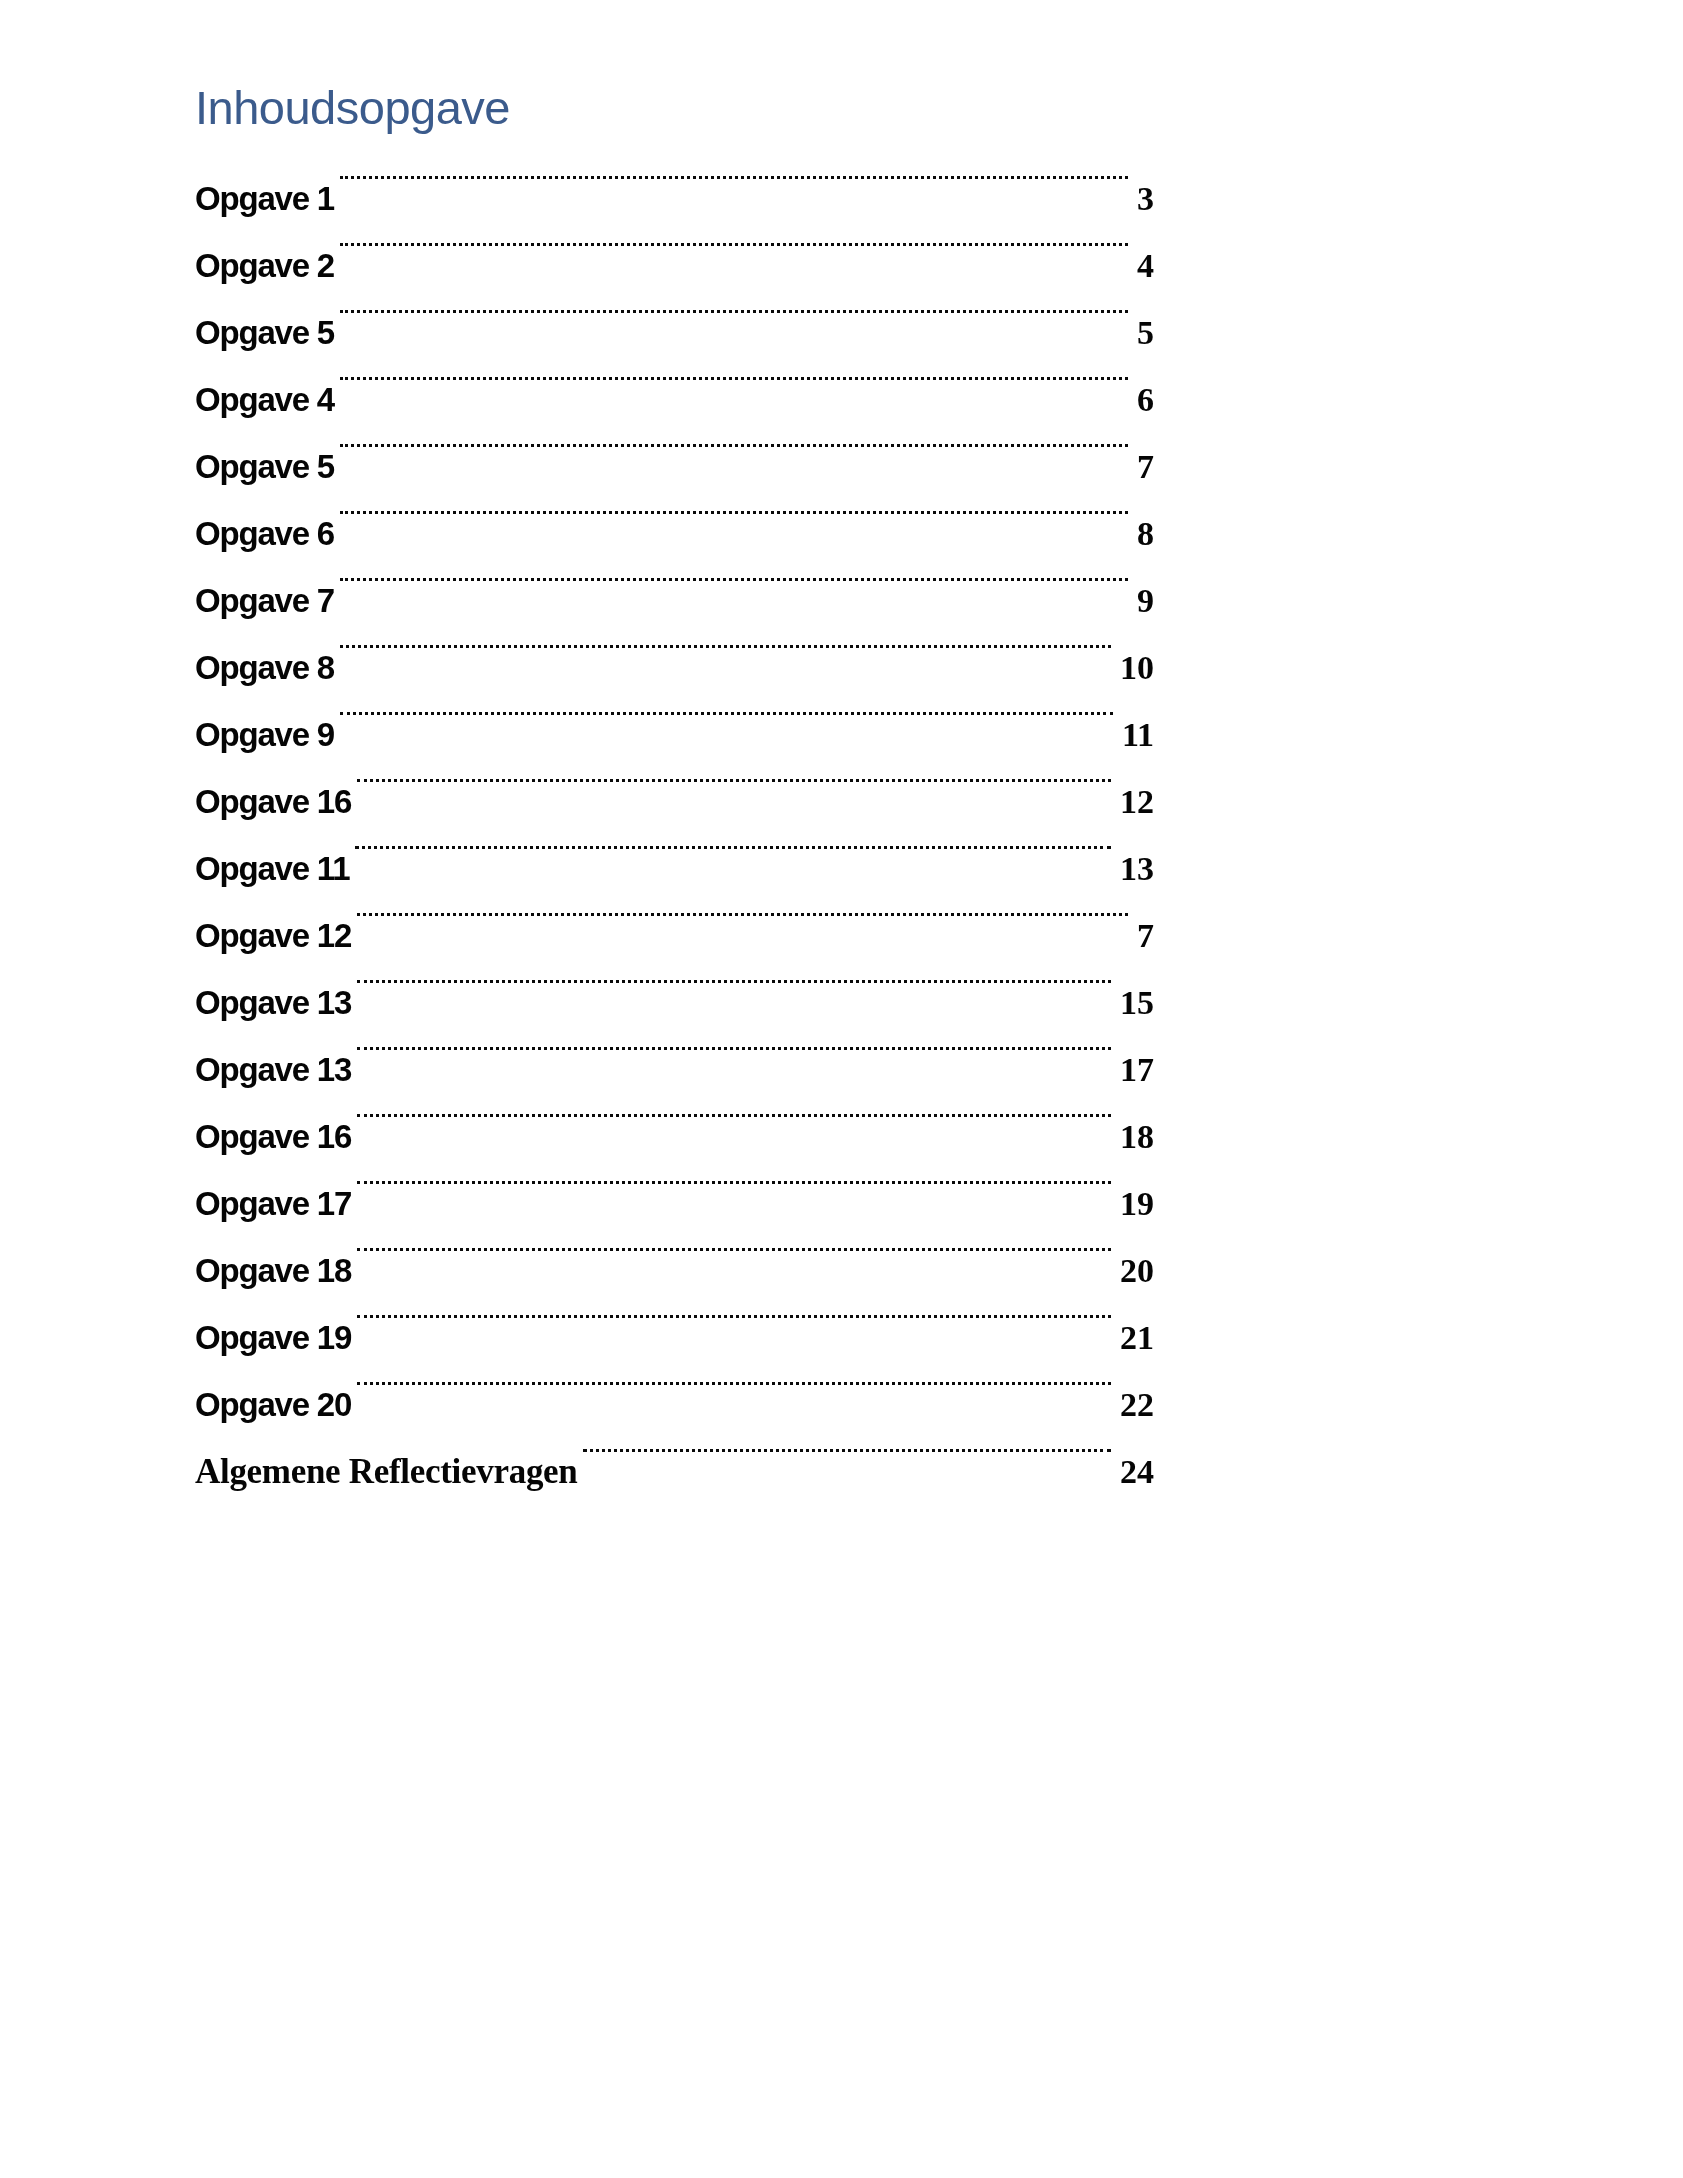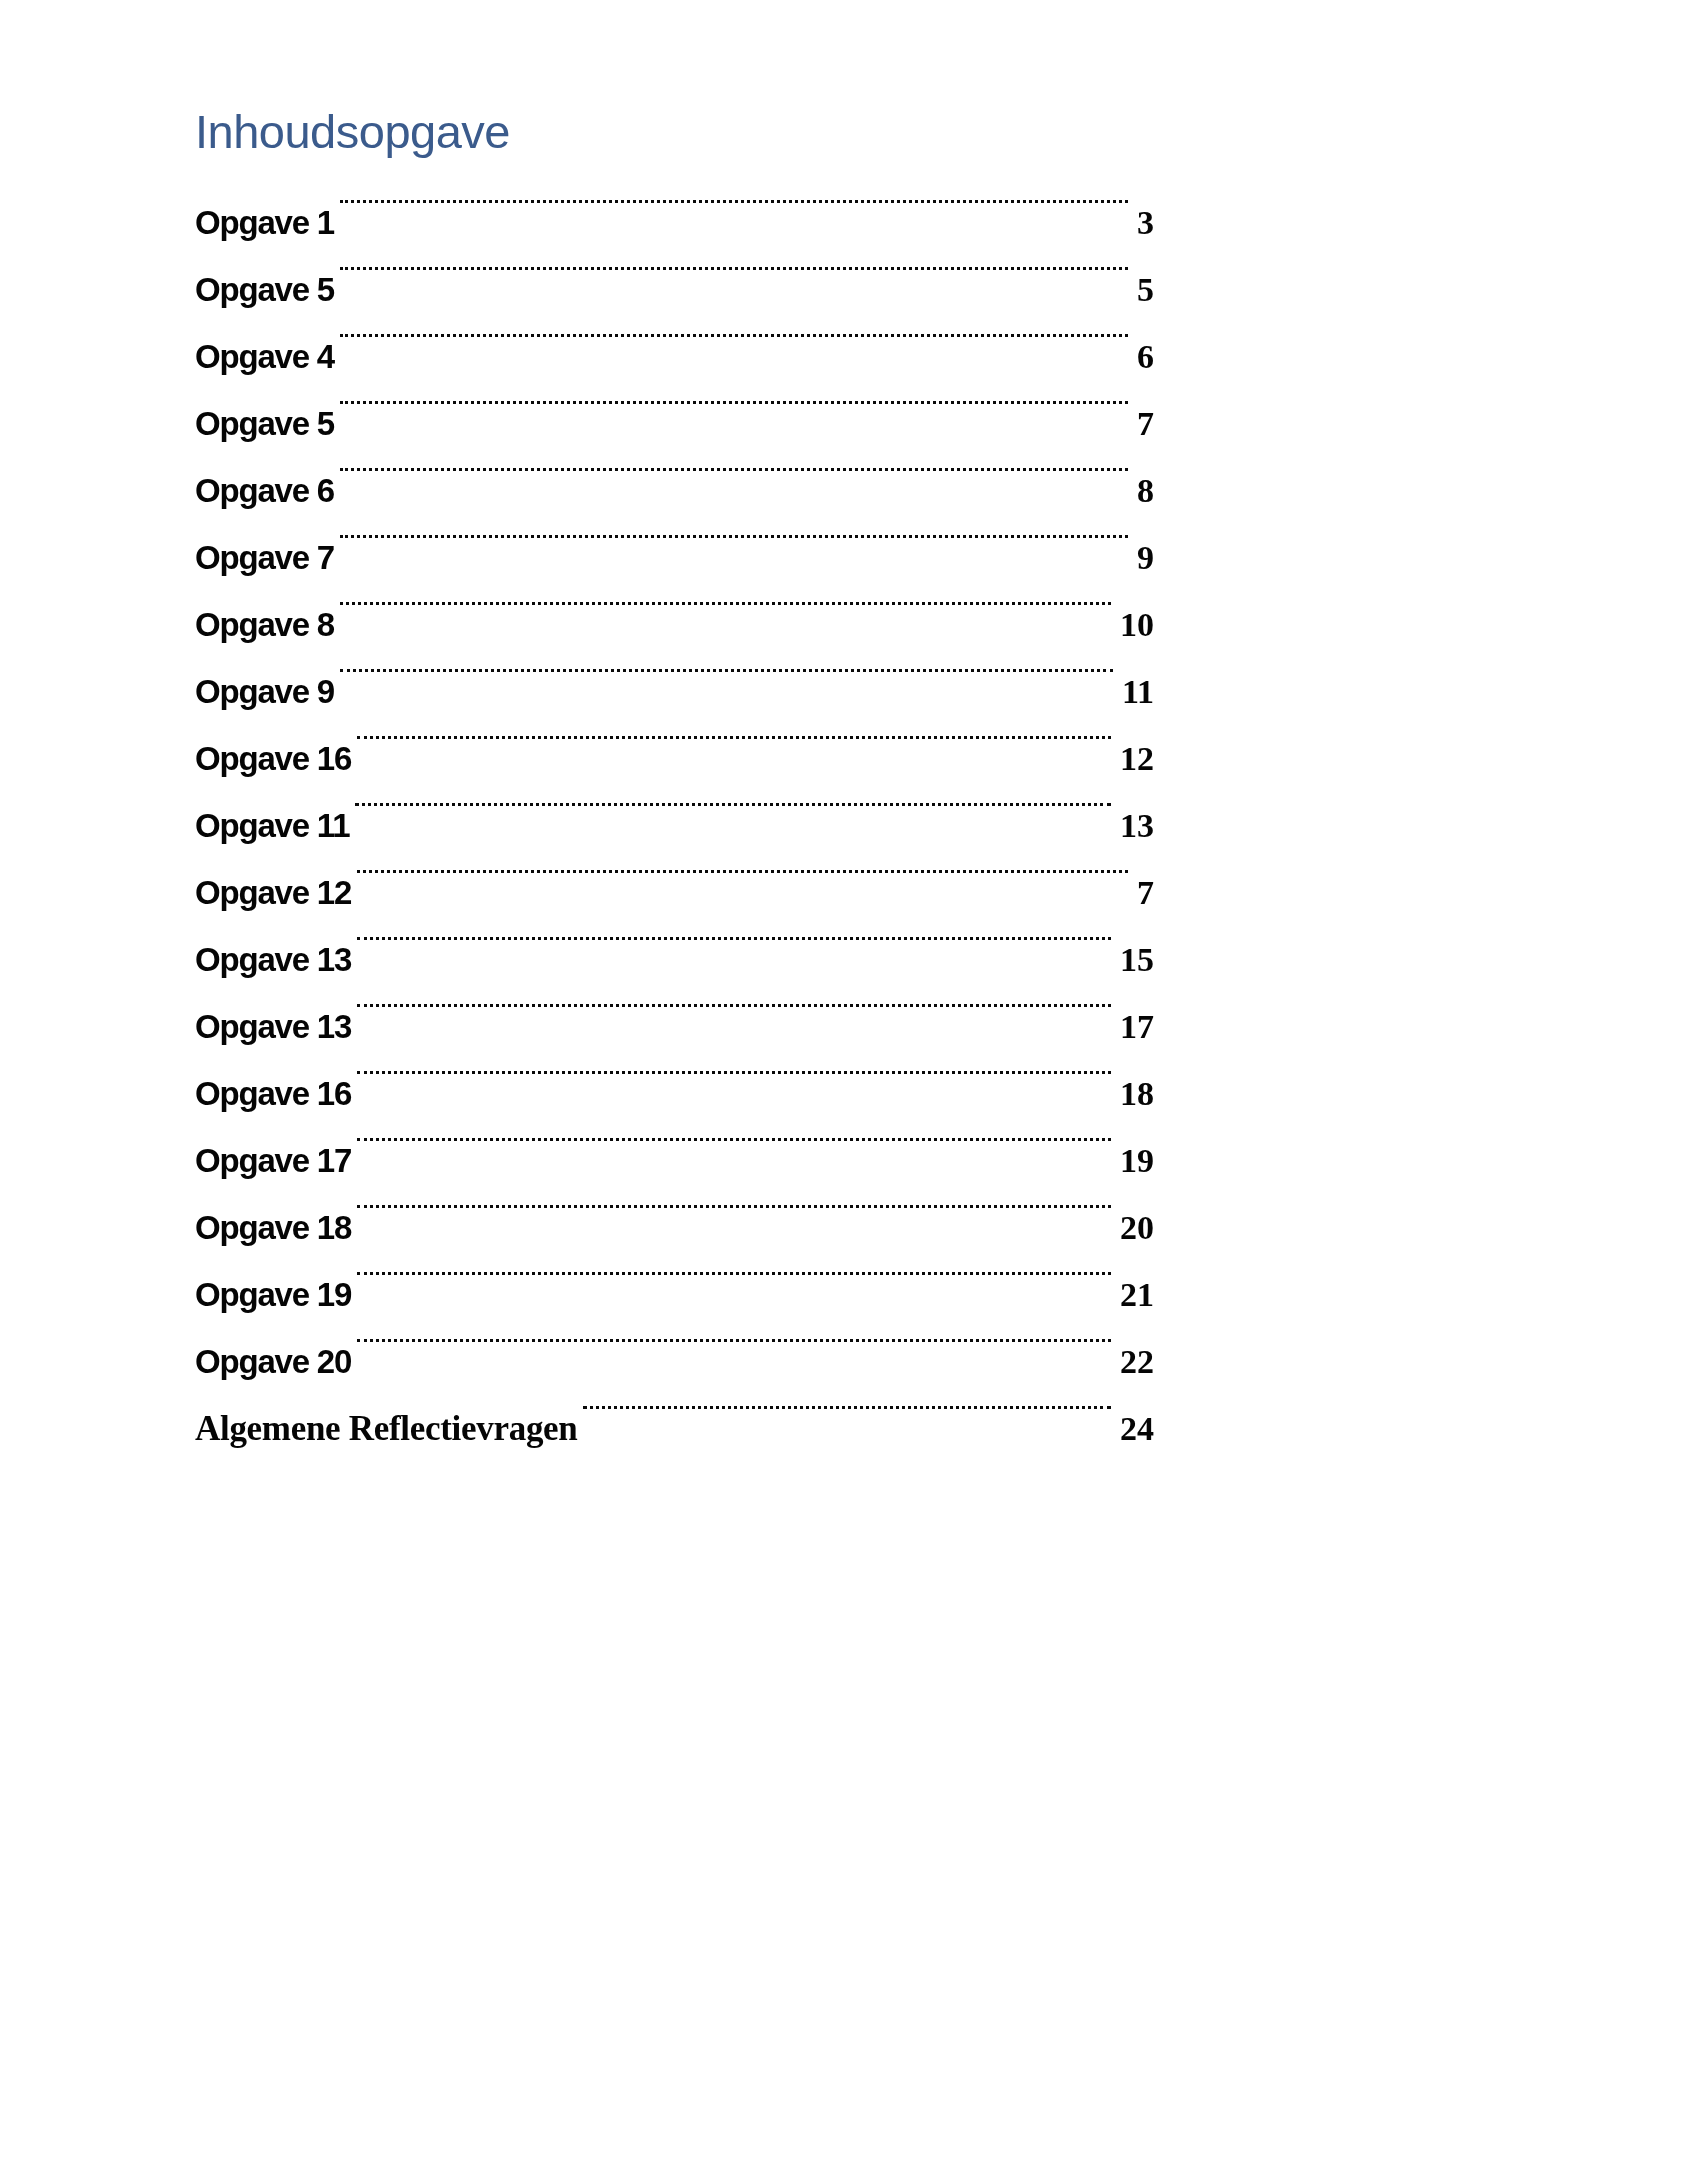--- a/index.html
+++ b/index.html
@@ -10,21 +10,21 @@
   body {
     width: 1683px;
     height: 2178px;
     position: relative;
     overflow: hidden;
   }
   .page {
     box-sizing: border-box;
     width: 1350px;
     height: 2178px;
-    padding: 107px 196px 0 195px;
+    padding: 83px 196px 0 195px;
     background: #ffffff;
   }
   .doc-title {
     margin: 0;
     font-family: "Liberation Sans", sans-serif;
     font-weight: 400;
     font-size: 47px;
     line-height: 1.05;
     letter-spacing: -0.5px;
     color: #3b5b8c;
@@ -71,20 +71,25 @@
 <body>
 
 <div class="page">
   <h1 class="doc-title" style="color: rgb(59, 91, 140);">Inhoudsopgave</h1>
 
   <div class="toc" id="toc-list">
       <div class="toc-row kind-opgave">
         <span class="toc-label">Opgave 1</span>
         <span class="toc-leader"></span>
         <span class="toc-page">3</span>
+      </div>
+      <div class="toc-row kind-opgave">
+        <span class="toc-label">Opgave 2</span>
+        <span class="toc-leader"></span>
+        <span class="toc-page">4</span>
       </div>
       <div class="toc-row kind-opgave">
         <span class="toc-label">Opgave 5</span>
         <span class="toc-leader"></span>
         <span class="toc-page">5</span>
       </div>
       <div class="toc-row kind-opgave">
         <span class="toc-label">Opgave 4</span>
         <span class="toc-leader"></span>
         <span class="toc-page">6</span>

